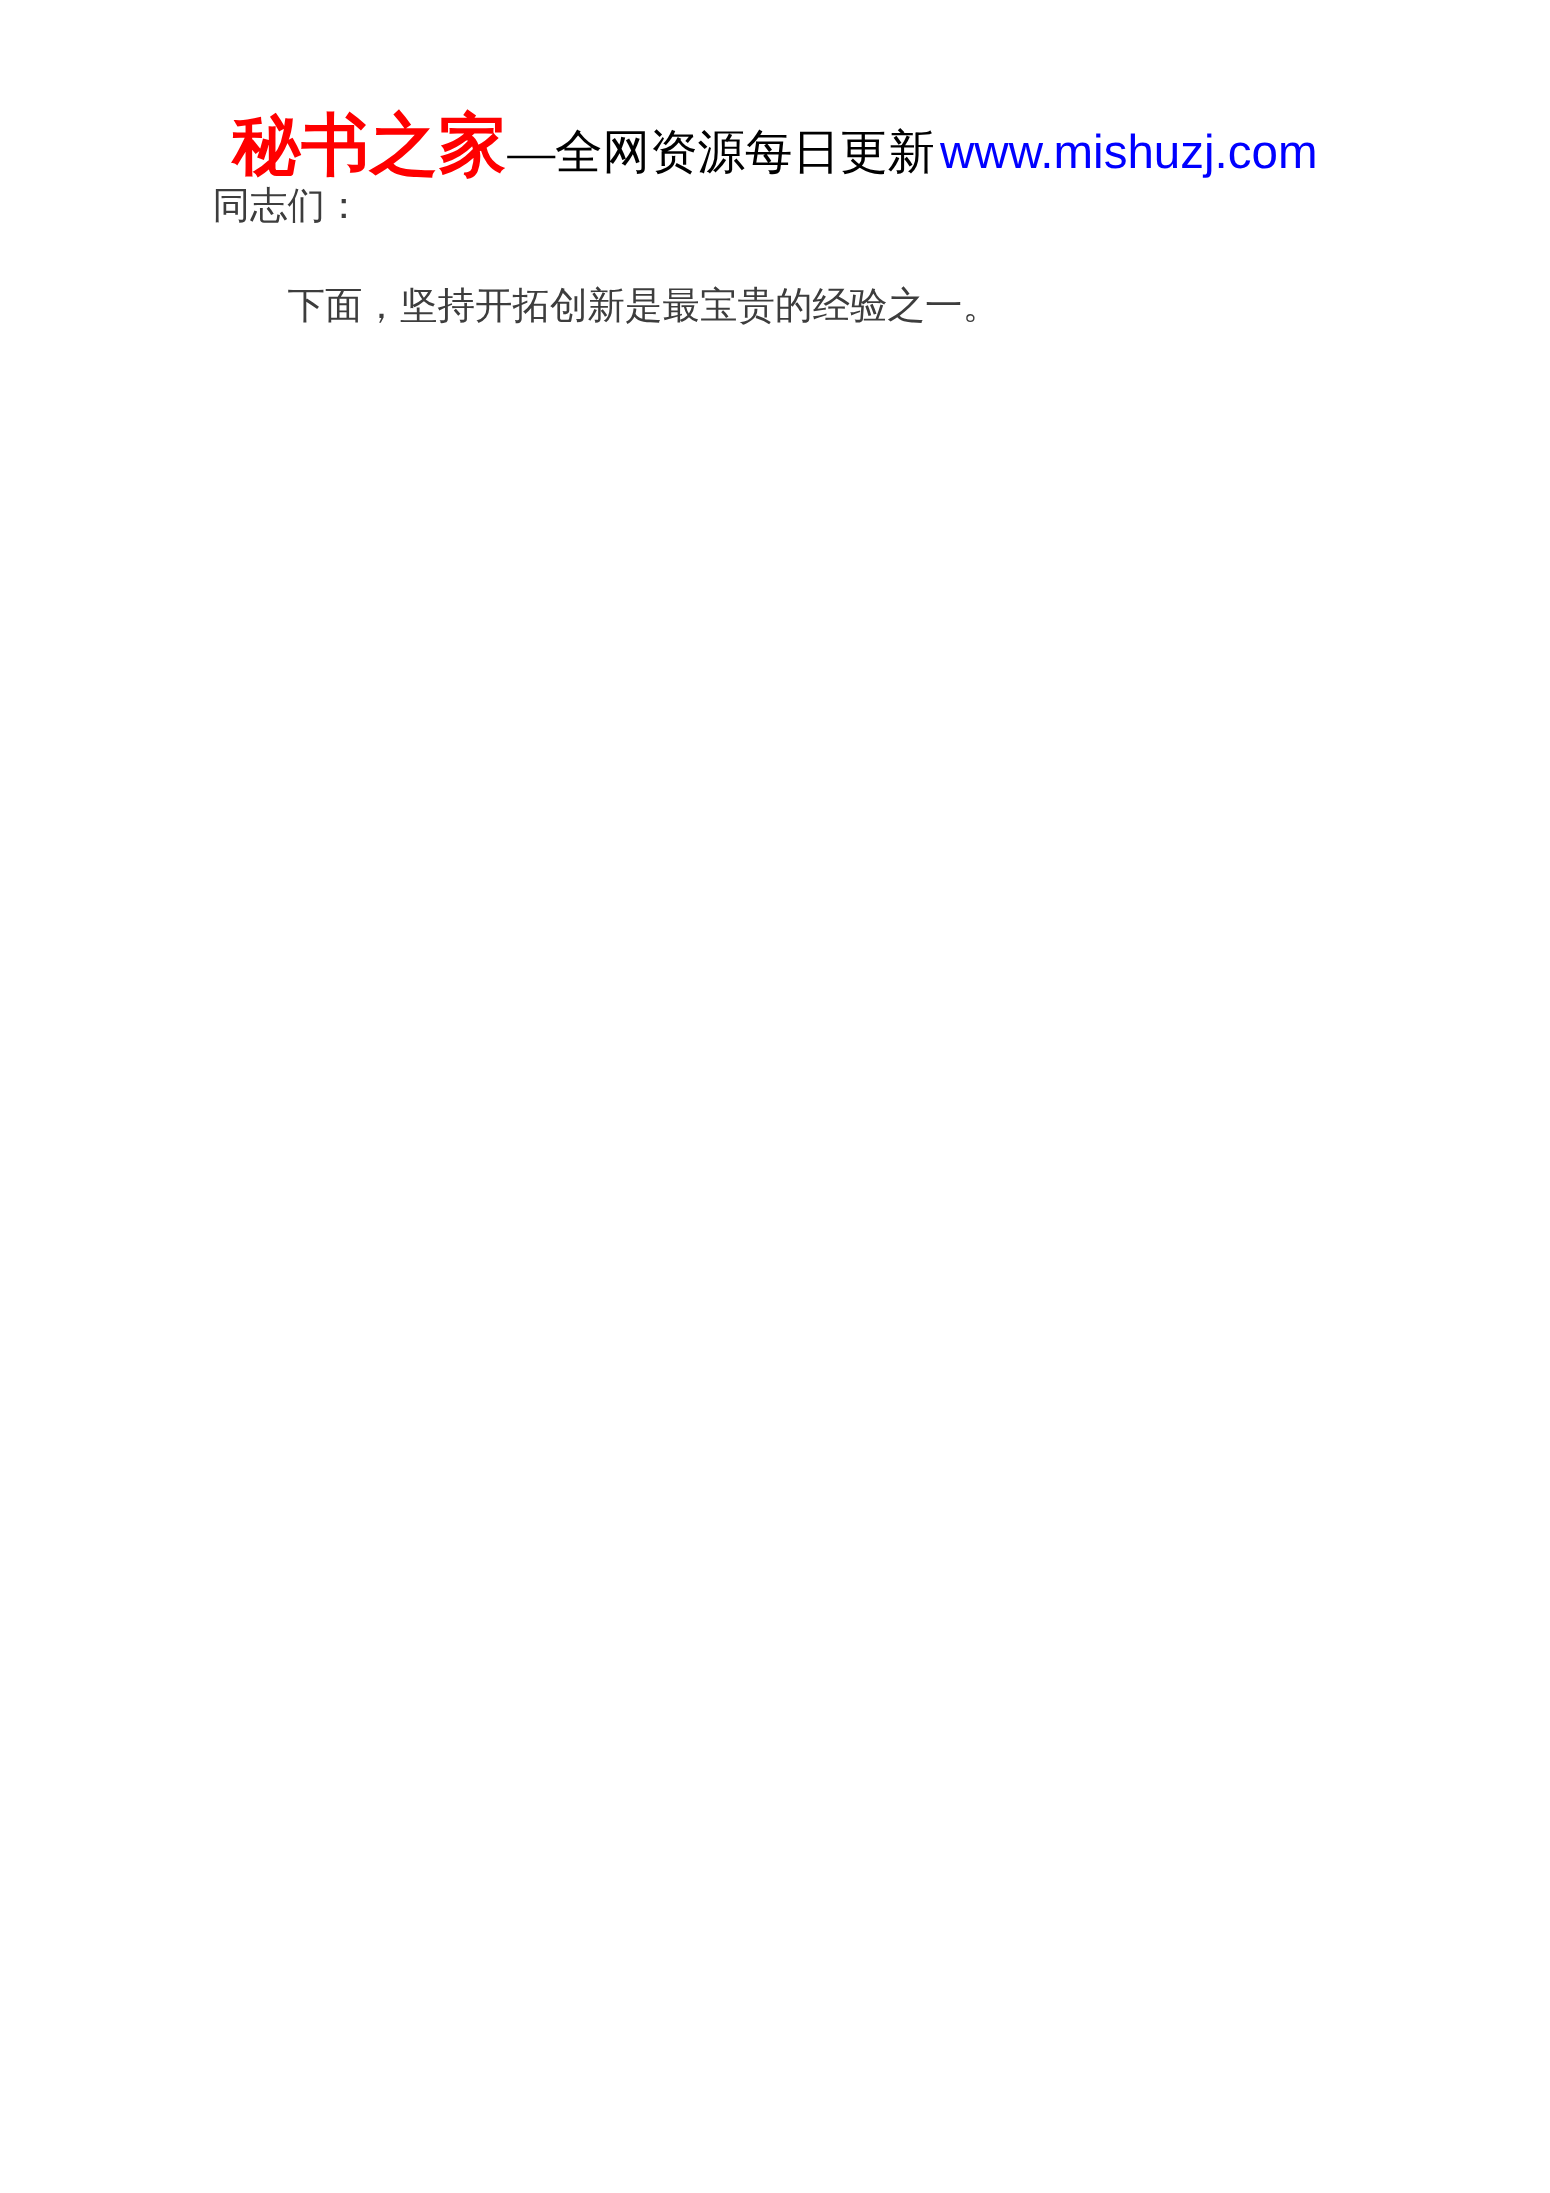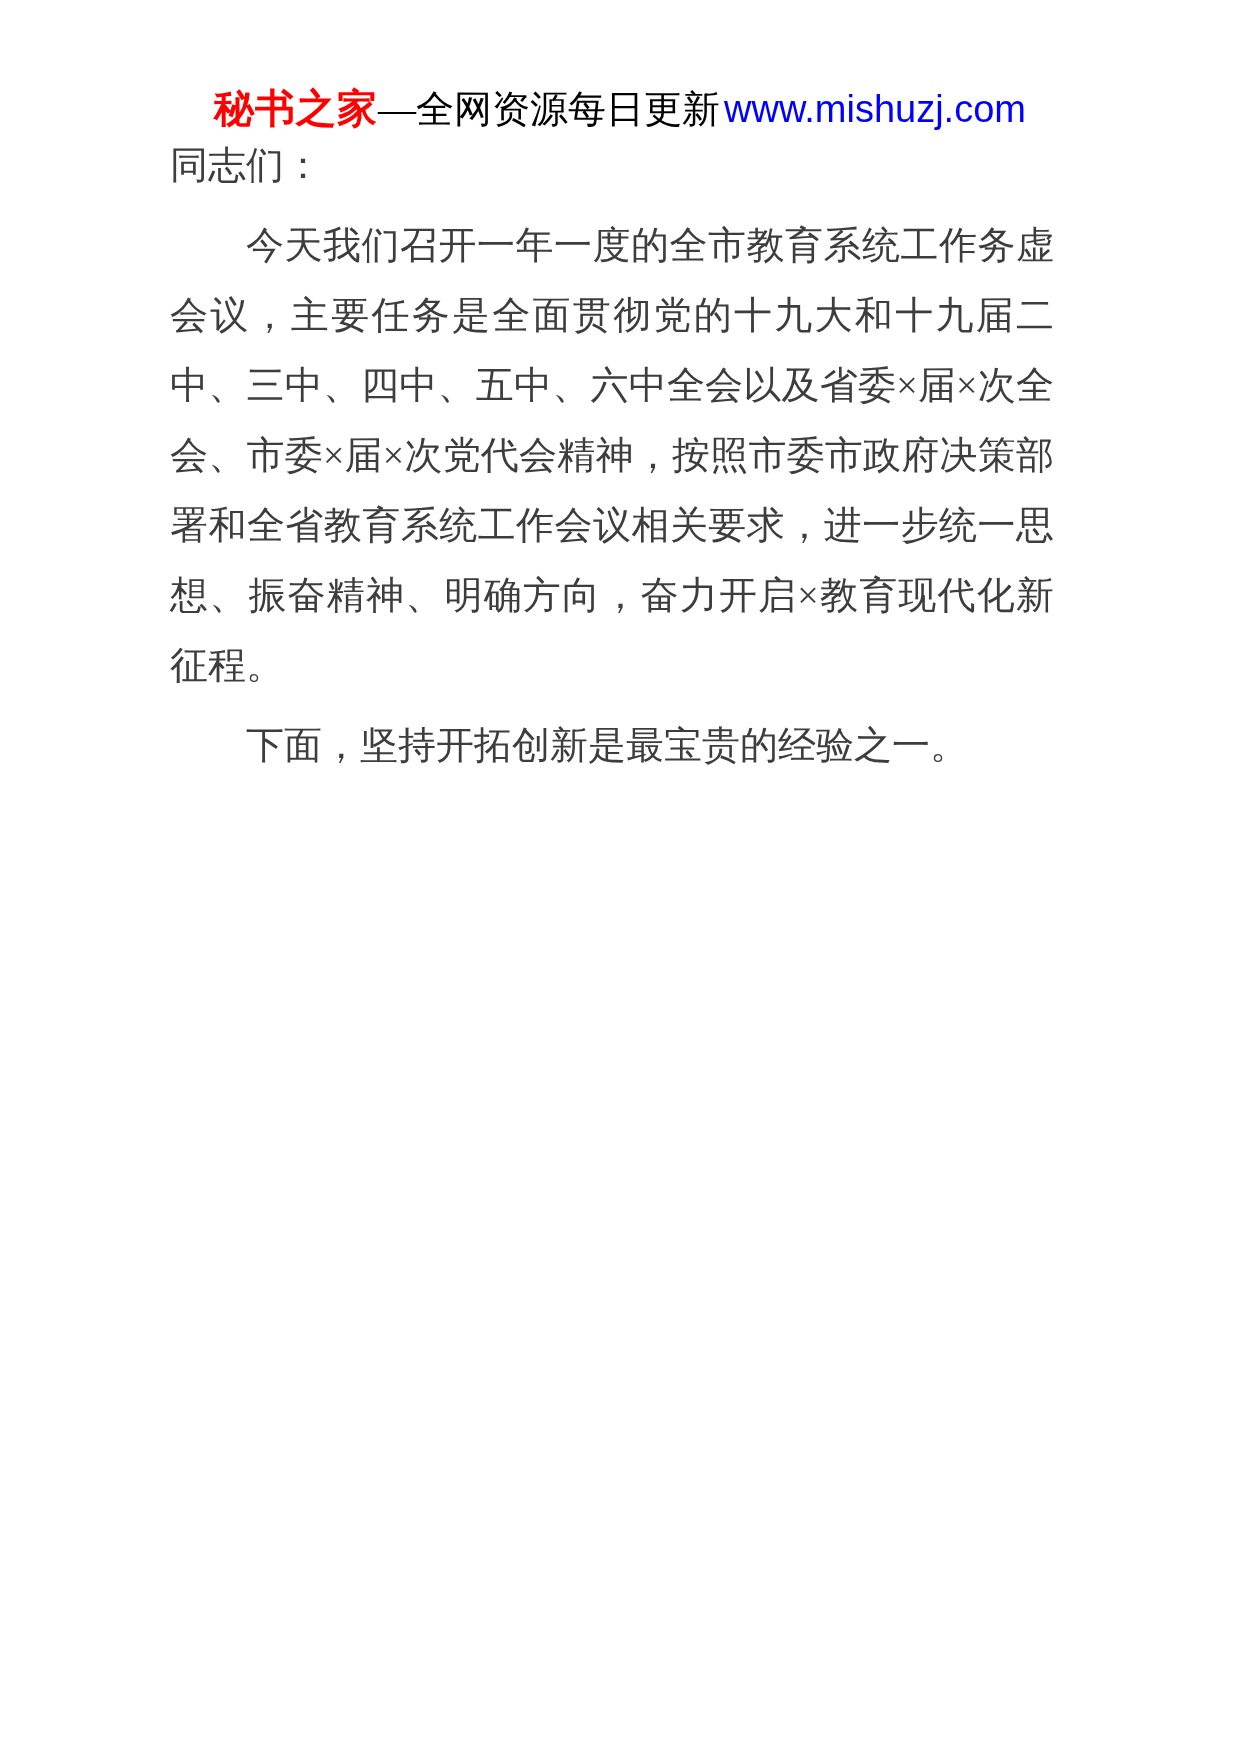--- a/index.html
+++ b/index.html
@@ -29,39 +29,39 @@
     width: 100%;
     text-align: center;
     font-family: "Liberation Sans", "DejaVu Sans", sans-serif;
     font-size: 38px;
     line-height: 1.2;
     white-space: nowrap;
   }
   .brand {
     color: var(--brand-color);
     font-weight: bold;
-    font-size: 40px;
+    font-size: 54px;
     letter-spacing: 1px;
   }
   .tagline {
     color: #000000;
     font-weight: 500;
     font-family: Liberation Serif, serif;
   }
   .url {
     color: var(--url-color);
     margin-left: 4px;
     font-weight: 400;
   }
   .content {
     position: absolute;
     left: 170px;
     top: 130px;
     width: 884px;
-    font-size: 38px;
+    font-size: 30px;
     line-height: 70px;
     text-align: justify;
     text-justify: inter-ideograph;
   }
   .content p {
     margin: 0 0 10px 0;
     overflow-wrap: break-word;
   }
   .content p.indent {
     text-indent: 2em;
@@ -73,16 +73,15 @@
 </style>
 </head>
 <body>
 
 <div class="page">
   <div class="doc-header">
     <span class="brand">秘书之家</span><span class="tagline">—全网资源每日更新</span><span class="url">www.mishuzj.com</span>
   </div>
   <div class="content" id="content">
       <p class="">同志们：</p>
-      <p class="indent">今天我们召开一年一度的全市教育系统工作务虚会议，主要任务是全面贯彻党的十九大和十九届二中、三中、四中、五中、六中全会以及省委×届×次全会、市委×届×次党代会精神，按照市委市政府决策部署和全省教育系统工作会议相关要求，进一步统一思想、振奋精神、明确方向，奋力开启×教育现代化新征程。</p>
       <p class="indent">下面，坚持开拓创新是最宝贵的经验之一。</p>
     </div>
 </div>
 
 </body></html>

